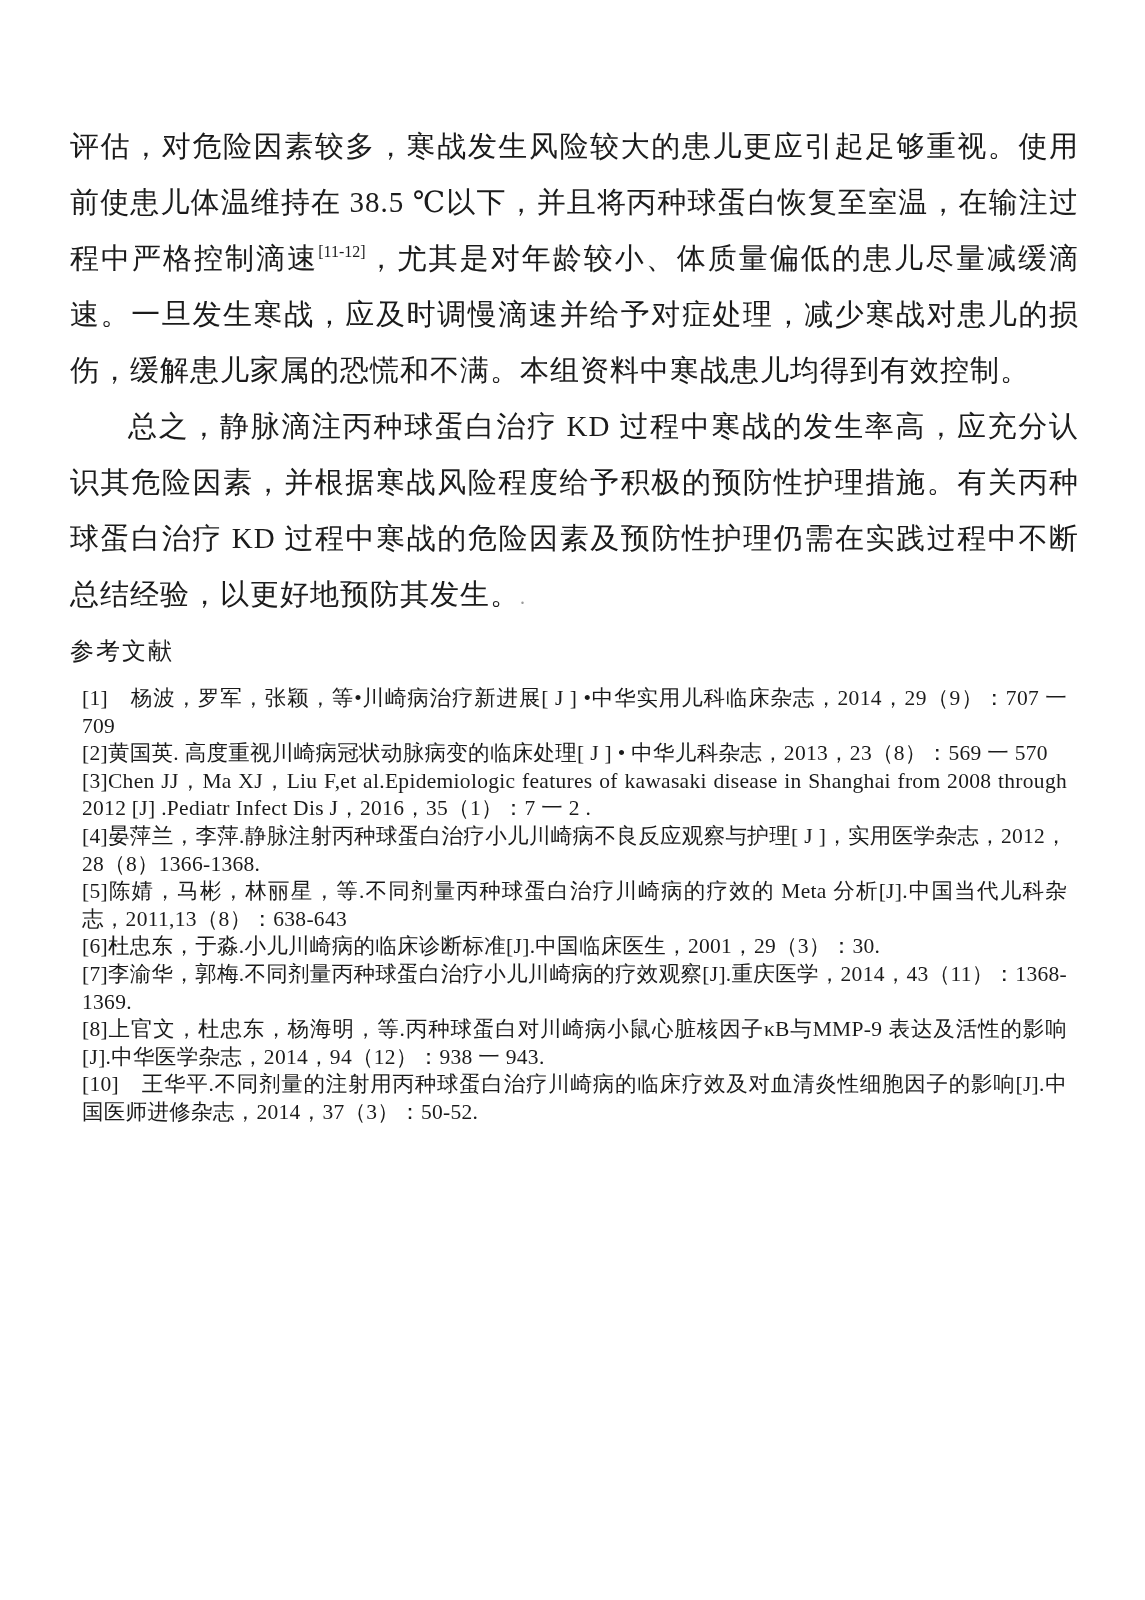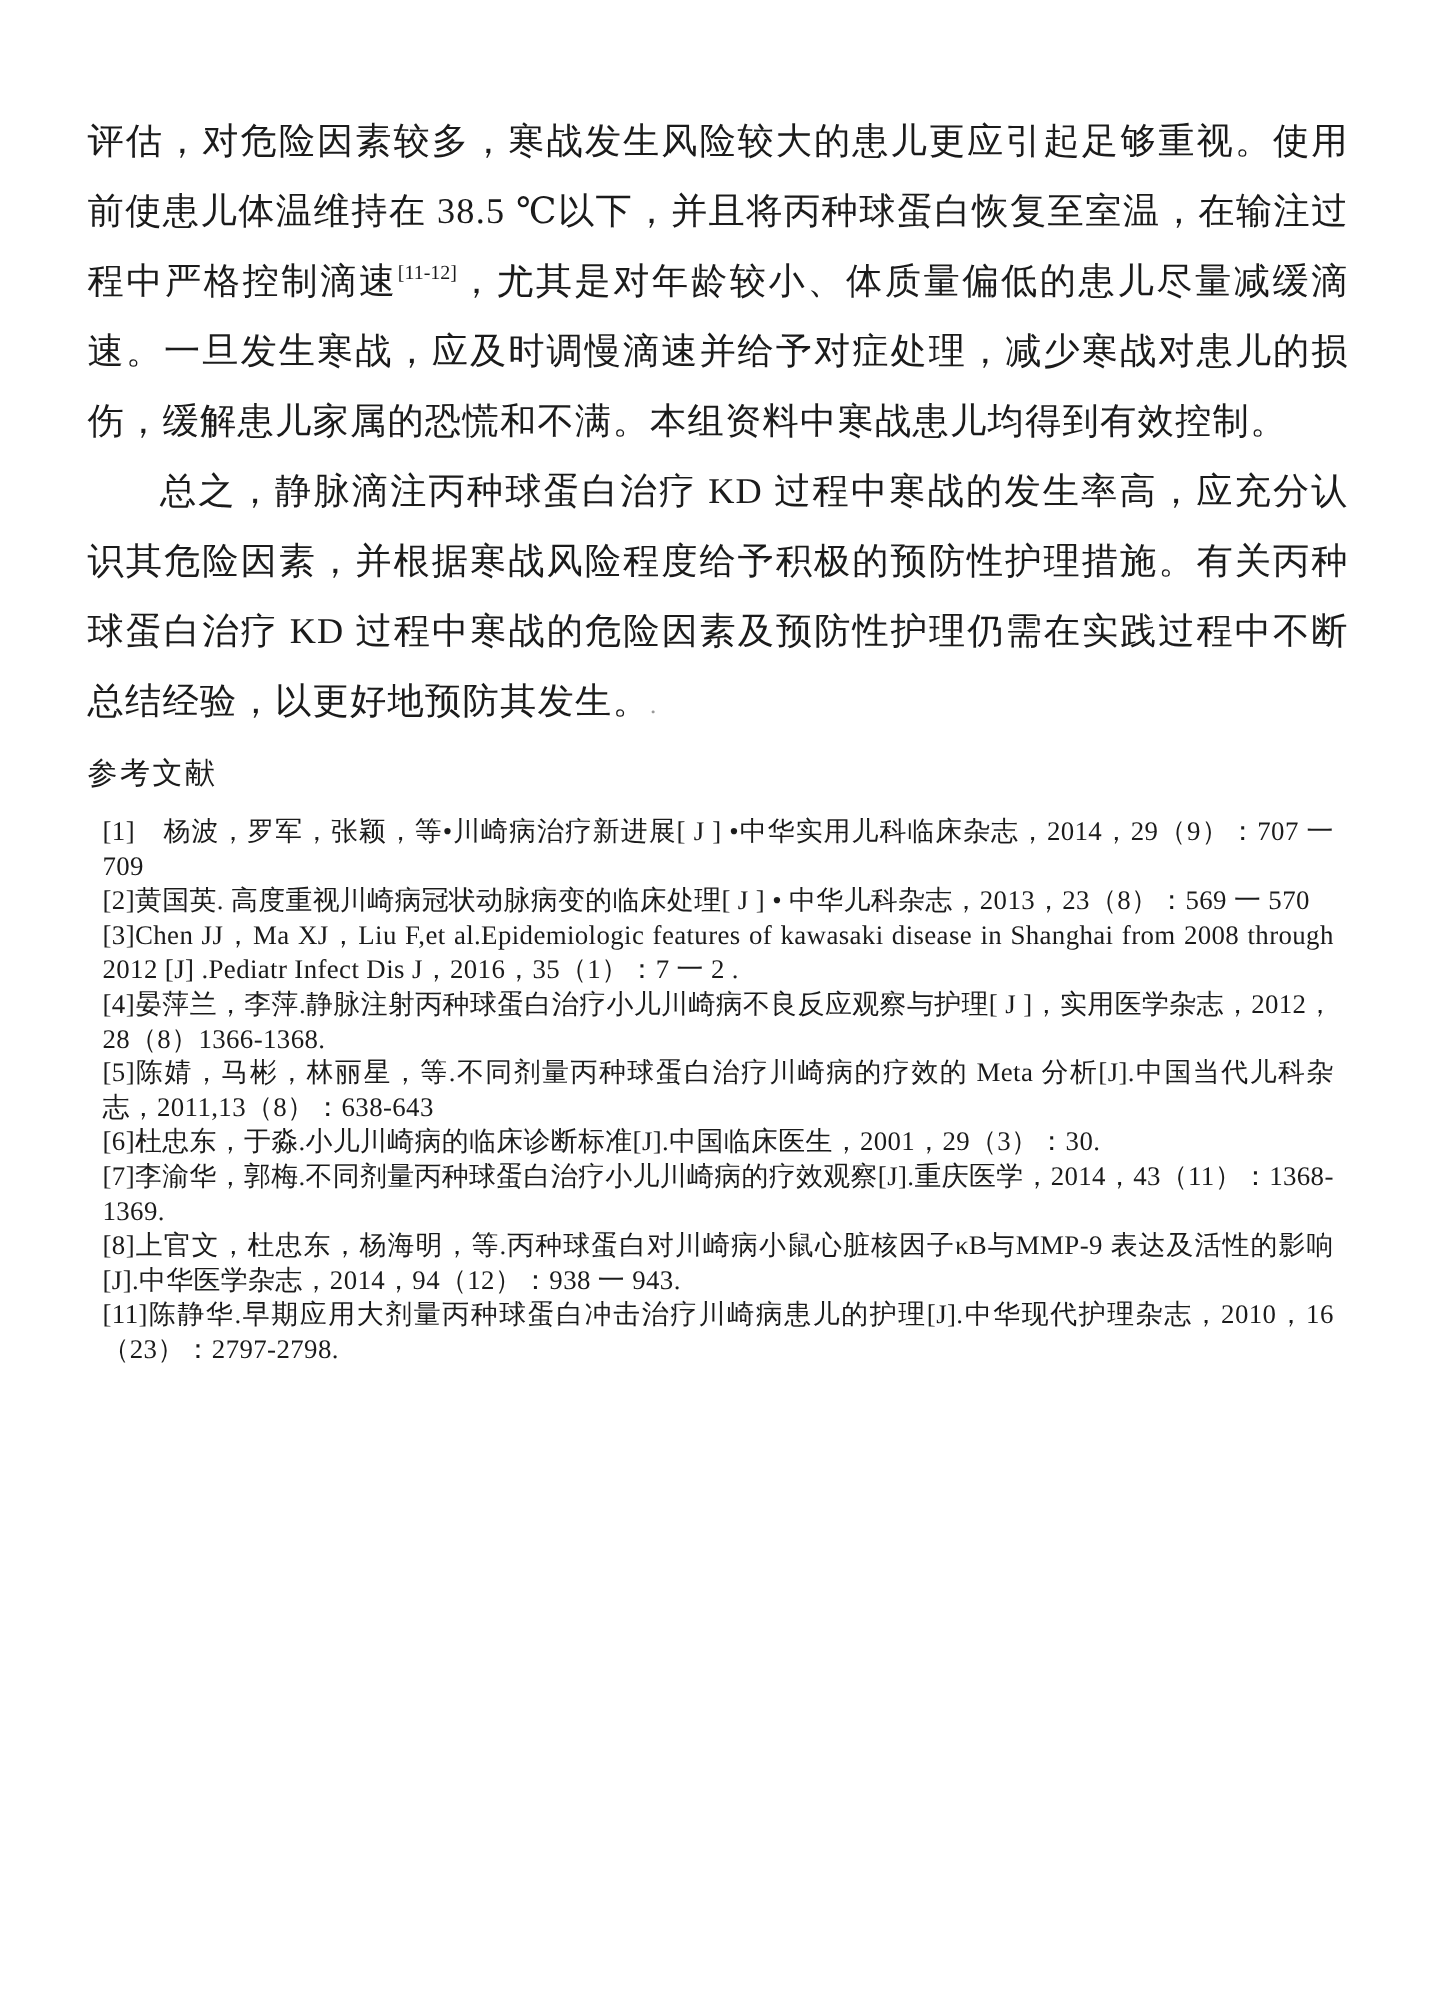--- a/index.html
+++ b/index.html
@@ -7,21 +7,21 @@
     padding: 0;
     background: #ffffff;
   }
   .page {
     position: relative;
     width: 1145px;
     height: 1600px;
     box-sizing: border-box;
     background: #ffffff;
     color: #1b1b1b;
-    padding: 85px 66px 0 70px;
+    padding: 118px 66px 0 70px;
     overflow: hidden;
     font-family: "Liberation Serif", "DejaVu Serif", serif;
   }
   .body-para {
     margin: 0;
     font-size: 29px;
     line-height: 56px;
     letter-spacing: 1px;
     text-align: justify;
     text-justify: inter-character;
@@ -71,16 +71,16 @@
 
   <div class="ref-list">
       <p class="ref-item">[1]　杨波，罗军，张颖，等•川崎病治疗新进展[ J ] •中华实用儿科临床杂志，2014，29（9）：707 一 709</p>
       <p class="ref-item">[2]黄国英. 高度重视川崎病冠状动脉病变的临床处理[ J ] • 中华儿科杂志，2013，23（8）：569 一 570</p>
       <p class="ref-item">[3]Chen JJ，Ma XJ，Liu F,et al.Epidemiologic features of kawasaki disease in Shanghai from 2008 through 2012 [J] .Pediatr Infect Dis J，2016，35（1）：7 一 2 .</p>
       <p class="ref-item">[4]晏萍兰，李萍.静脉注射丙种球蛋白治疗小儿川崎病不良反应观察与护理[ J ]，实用医学杂志，2012，28（8）1366-1368.</p>
       <p class="ref-item">[5]陈婧，马彬，林丽星，等.不同剂量丙种球蛋白治疗川崎病的疗效的 Meta 分析[J].中国当代儿科杂志，2011,13（8）：638-643</p>
       <p class="ref-item">[6]杜忠东，于淼.小儿川崎病的临床诊断标准[J].中国临床医生，2001，29（3）：30.</p>
       <p class="ref-item">[7]李渝华，郭梅.不同剂量丙种球蛋白治疗小儿川崎病的疗效观察[J].重庆医学，2014，43（11）：1368-1369.</p>
       <p class="ref-item">[8]上官文，杜忠东，杨海明，等.丙种球蛋白对川崎病小鼠心脏核因子κB与MMP-9 表达及活性的影响[J].中华医学杂志，2014，94（12）：938 一 943.</p>
-      <p class="ref-item">[11]陈静华.早期应用大剂量丙种球蛋白冲击治疗川崎病患儿的护理[J].中华现代护理杂志，2010，16（23）：2797-2798.</p>
+      <p class="ref-item">[10]　王华平.不同剂量的注射用丙种球蛋白治疗川崎病的临床疗效及对血清炎性细胞因子的影响[J].中国医师进修杂志，2014，37（3）：50-52.</p>
     </div>
 
 </div>
 
 </body></html>

